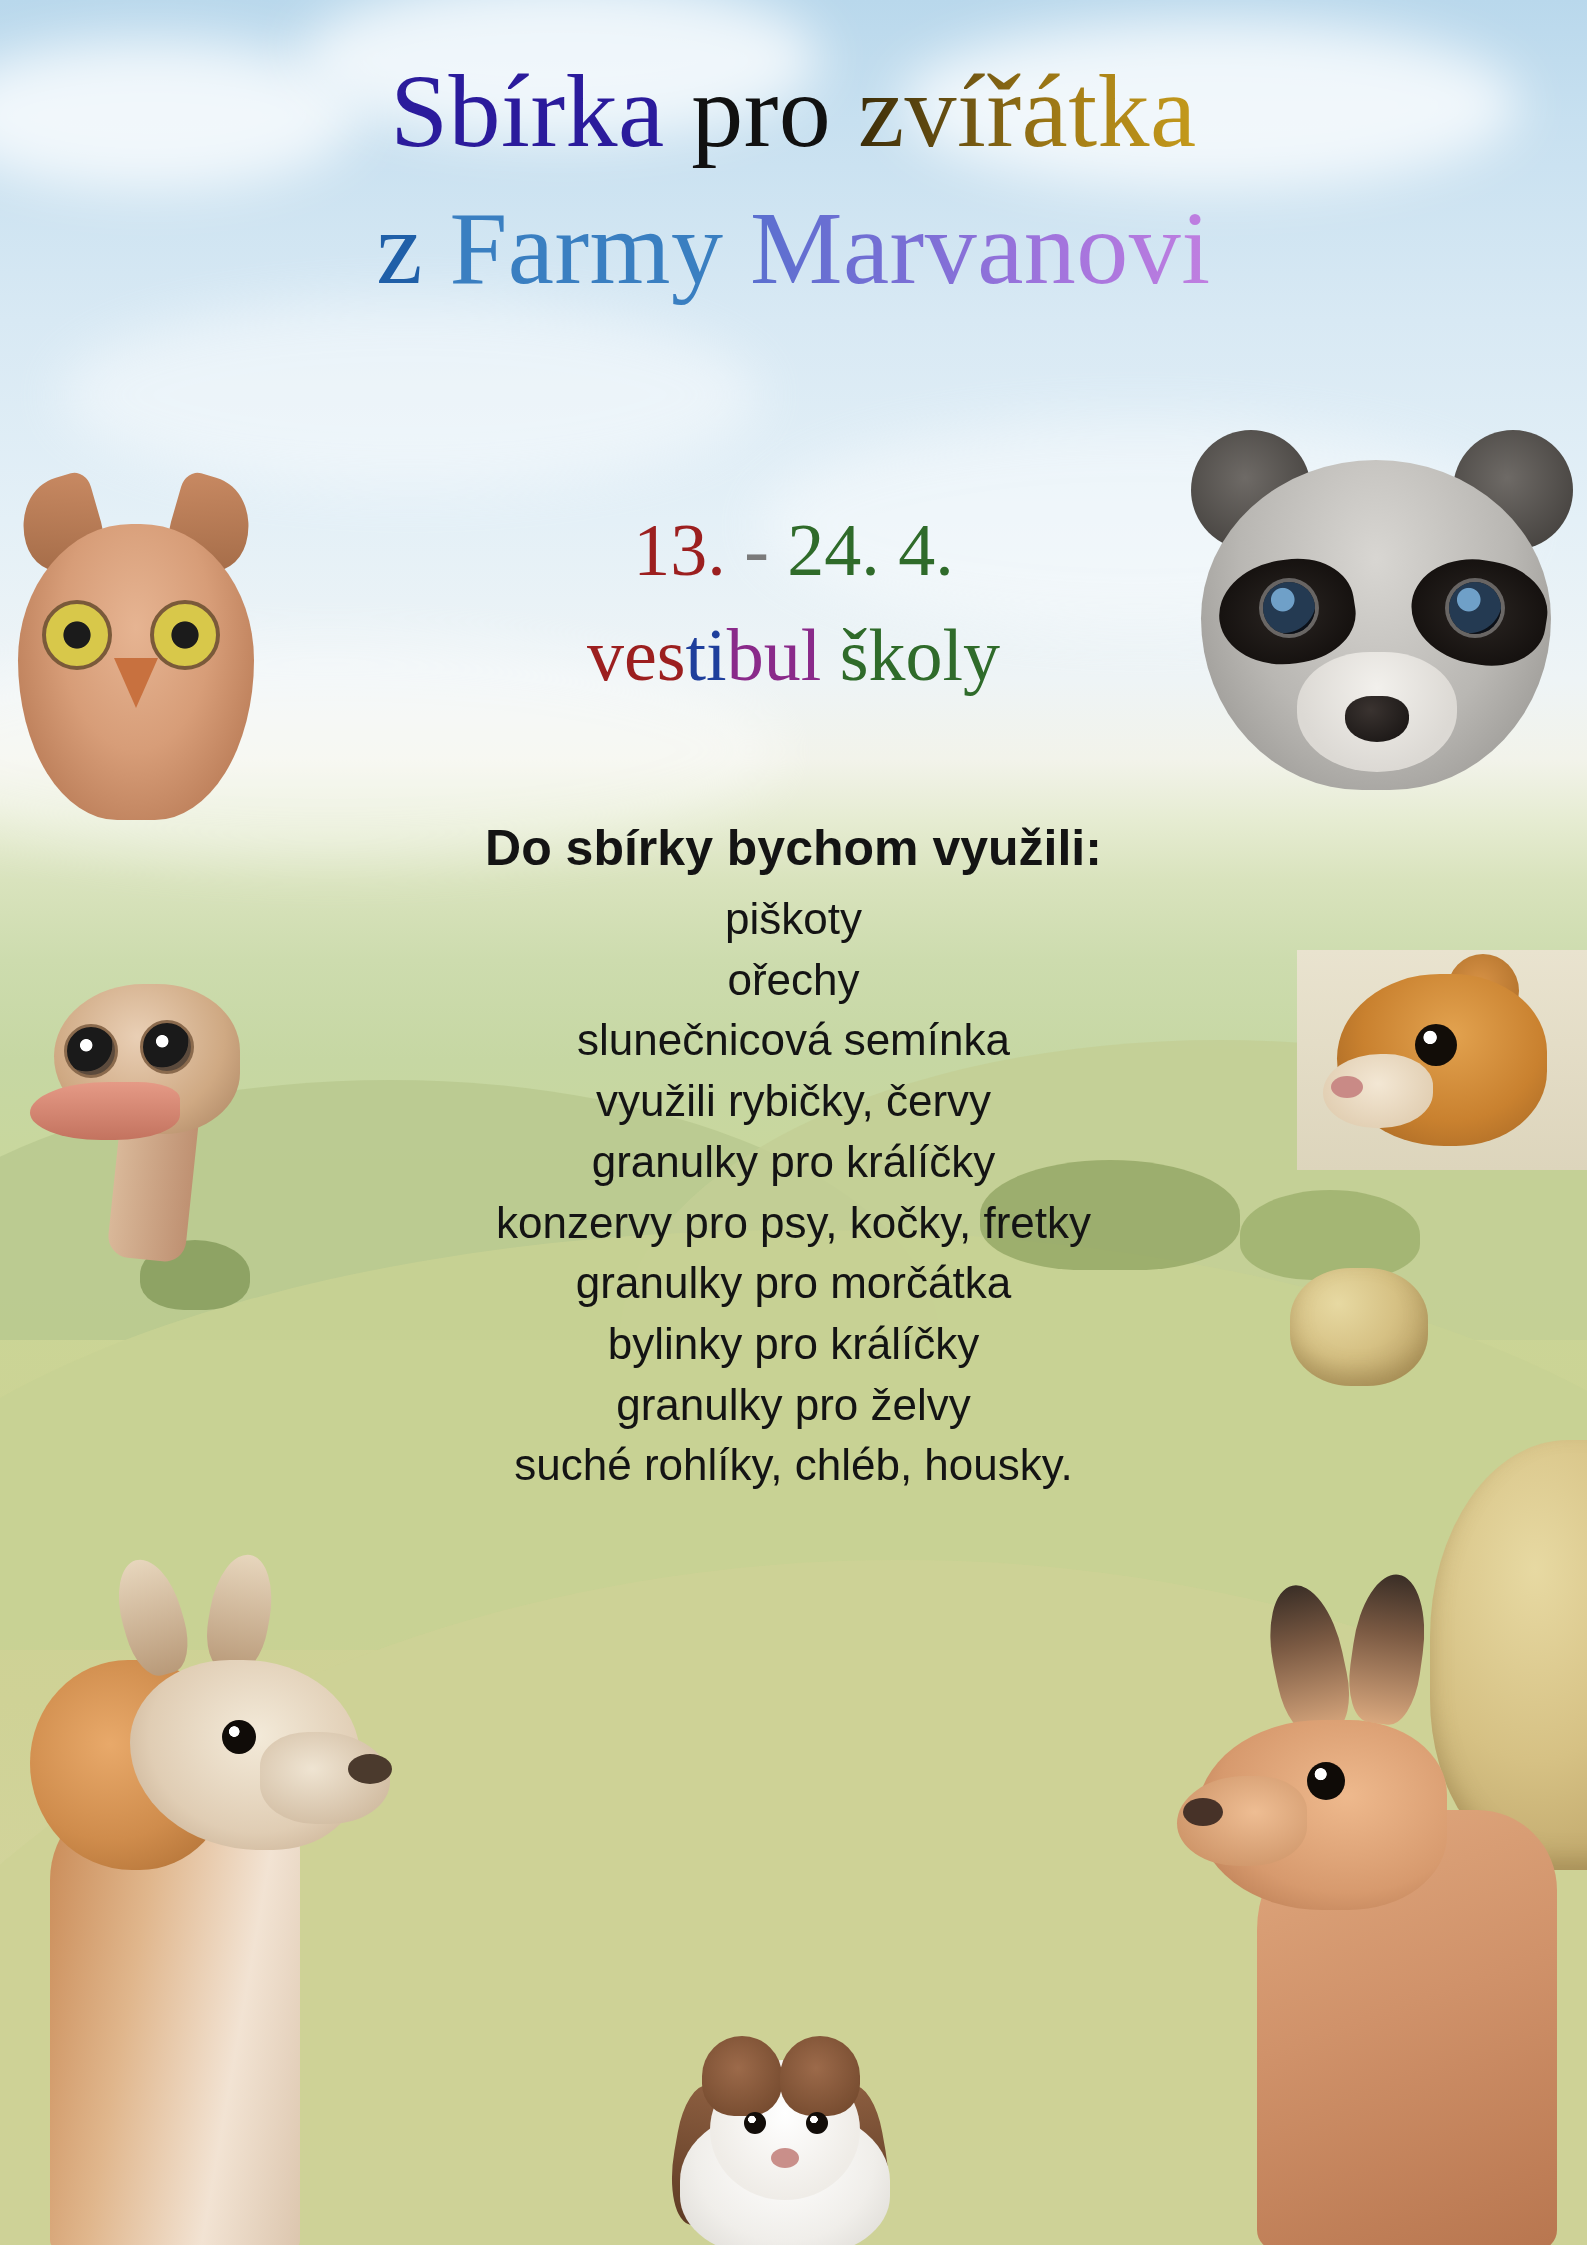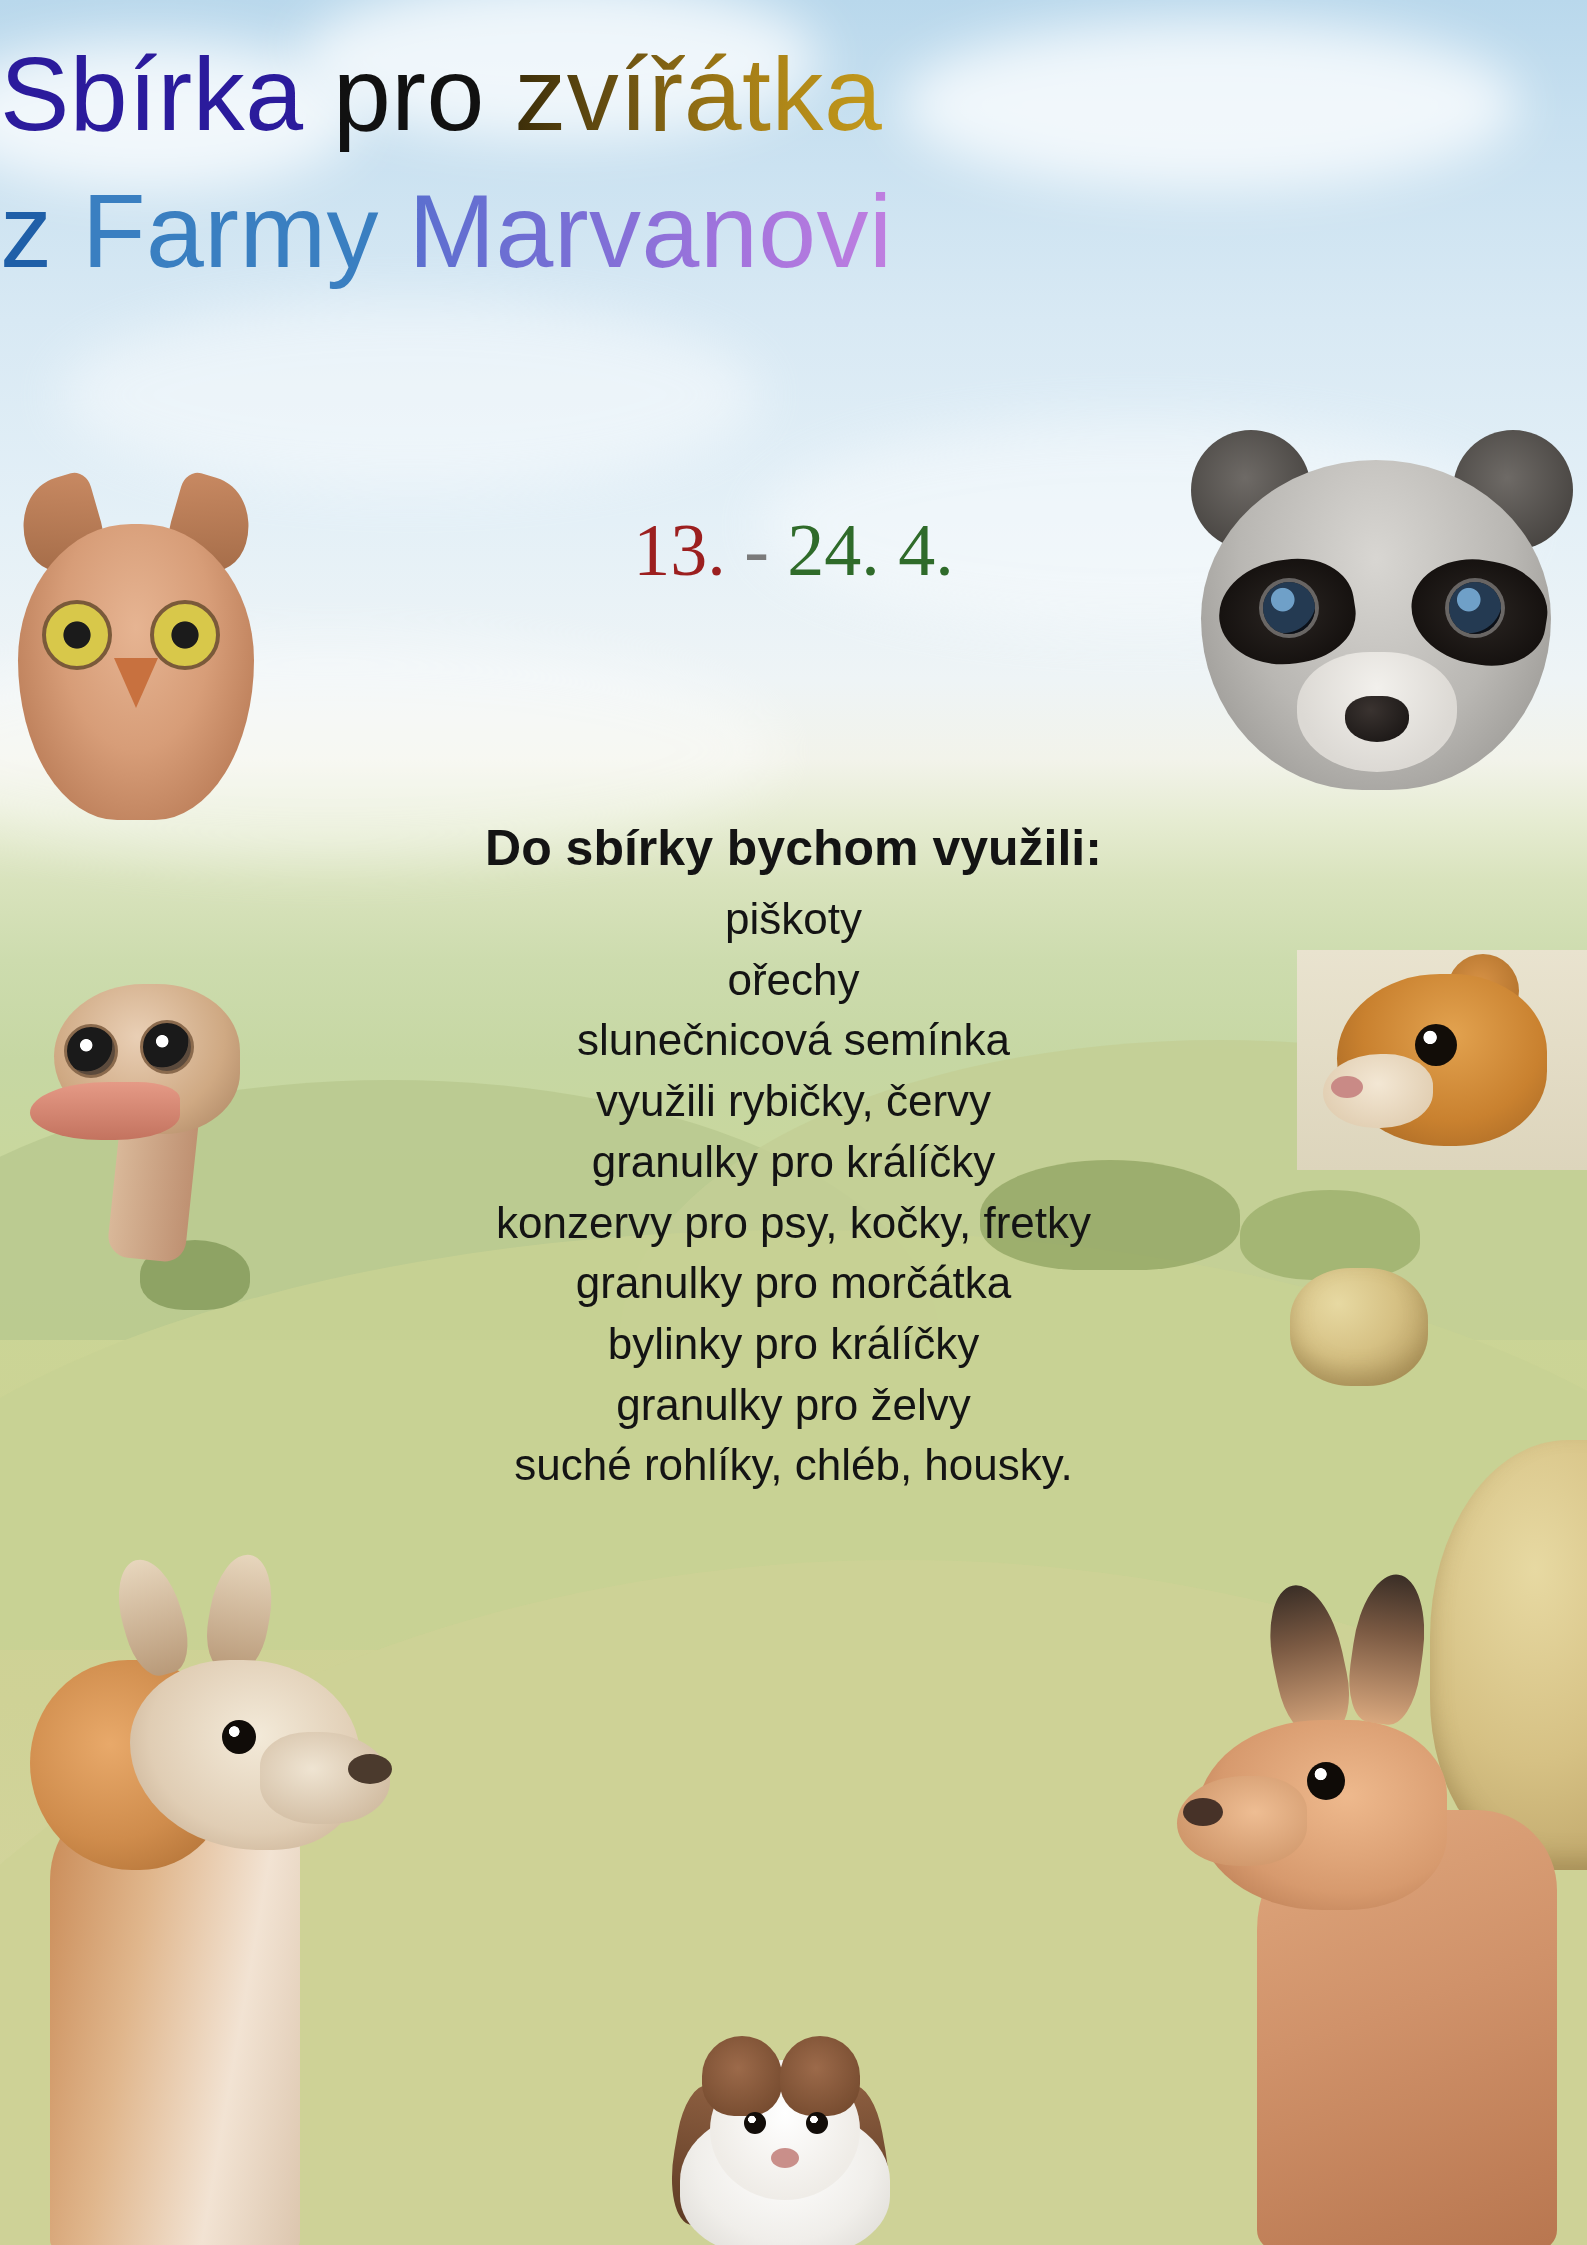--- a/index.html
+++ b/index.html
@@ -56,25 +56,25 @@
   .bale {
     position: absolute;
     border-radius: 44%;
     background: radial-gradient(ellipse at 35% 30%, #e7d9a2 0%, #d6c184 45%, #bda468 80%, #a88f55 100%);
     box-shadow: inset 0 -12px 22px rgba(120,98,50,0.35);
   }
 
   
   .headline {
     position: absolute;
-    top: 26px;
+    top: 42px;
     left: 0;
     width: 100%;
-    text-align: left;
-    font-family: Liberation Sans, sans-serif;
+    text-align: center;
+    font-family: Liberation Serif, serif;
     font-size: 104px;
     line-height: 1.32;
     letter-spacing: 0.5px;
     white-space: nowrap;
   }
   .headline .l1 { display: block; }
   .headline .l2 { display: block; }
   .w-sbirka   { color: #2b1b9c; }
   .w-pro      { color: #111111; }
   .w-zviratka { background: linear-gradient(90deg,#3b2d09 0%,#6d5312 30%,#a57e16 62%,#c49a1c 100%);
@@ -387,20 +387,23 @@
       <span class="w-sbirka">Sbírka</span><span class="w-pro"> pro </span><span class="w-zviratka">zvířátka</span>
     </span>
     <span class="l2">
       <span class="w-z">z </span><span class="w-farmy">Farmy </span><span class="w-marv">Marvanovi</span>
     </span>
   </div>
 
   <div class="dates">
     <span style="display:block;">
       <span class="d-13">13.</span><span class="d-dash"> - </span><span class="d-244">24. 4.</span>
+    </span>
+    <span style="display:block;">
+      <span class="v-ves">ves</span><span class="v-ti">ti</span><span class="v-bul">bul</span><span class="v-skoly"> školy</span>
     </span>
   </div>
 
   <div class="list-wrap">
     <div class="list-title">Do sbírky bychom využili:</div>
     <div class="list-item">piškoty</div>
     <div class="list-item">ořechy</div>
     <div class="list-item">slunečnicová semínka</div>
     <div class="list-item">využili rybičky, červy</div>
     <div class="list-item">granulky pro králíčky</div>

